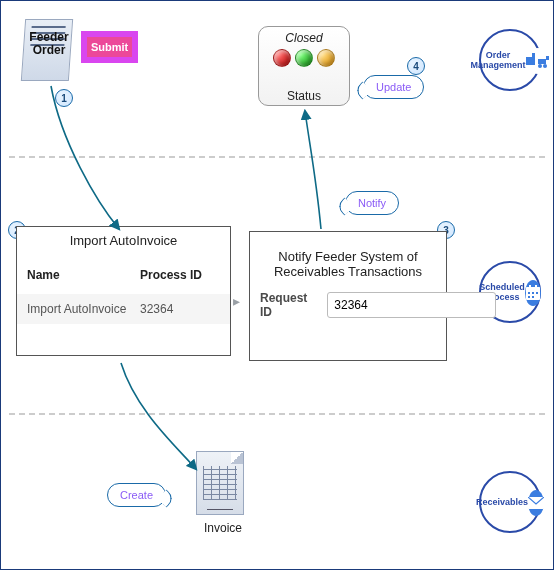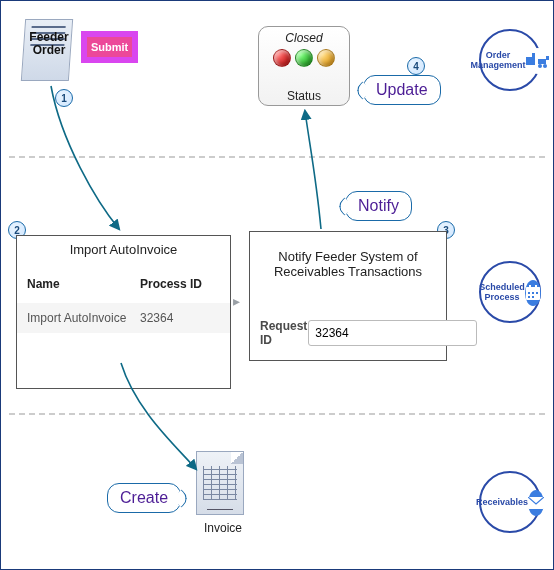--- a/index.html
+++ b/index.html
@@ -40,41 +40,41 @@
 .status-panel .slabel{font-size:12px;margin-top:18px}
 
 
 .step{position:absolute;width:18px;height:18px;border:1.5px solid #1a6aa8;border-radius:50%;background:radial-gradient(circle at 35% 35%,#e8f4ff,#cfe6ff);color:#1a4a7a;font-size:10px;font-weight:bold;display:flex;align-items:center;justify-content:center}
 .step1{left:54px;top:88px}
 .step2{left:7px;top:220px}
 .step3{left:436px;top:220px}
 .step4{left:406px;top:56px}
 
 
-.callout{position:absolute;border:1.5px solid #1a6aa8;border-radius:12px;background:#fff;padding:5px 12px;font-size:16px;color:#4c1d95}
+.callout{position:absolute;border:1.5px solid #1a6aa8;border-radius:12px;background:#fff;padding:5px 12px;font-size:11px;color:#8b5cf6}
 .co-update{left:362px;top:74px}
 .co-notify{left:344px;top:190px}
 .co-create{left:106px;top:482px}
 
 .callout::after{content:"";position:absolute;width:12px;height:12px;border-left:1.5px solid #1a6aa8;border-bottom:1.5px solid #1a6aa8;background:#fff;border-bottom-left-radius:10px}
 .co-update::after{left:-8px;top:8px;transform:rotate(45deg)}
 .co-notify::after{left:-8px;top:8px;transform:rotate(45deg)}
 .co-create::after{right:-8px;left:auto;top:8px;transform:rotate(-135deg)}
 
 
 .proc{position:absolute;border:1px solid #555;background:#fff}
-.proc1{left:15px;top:234px;width:215px;height:154px}
+.proc1{left:15px;top:225px;width:215px;height:130px}
 .proc2{left:248px;top:230px;width:198px;height:130px;padding:11px 10px}
 .proc .title{text-align:center;font-size:13px;padding:6px 6px 10px}
 .proc1 .row{display:flex;padding:4px 10px;align-items:center}
 .proc1 .hdr{font-weight:bold;margin-top:6px}
 .proc1 .row .c1{flex:1}
 .proc1 .row .c2{width:80px}
 .proc1 .data{color:#555;background:#f5f5f5;padding-top:8px;padding-bottom:8px;margin-top:8px}
-.proc2 .field{display:flex;align-items:center;gap:1px;margin-top:30px}
+.proc2 .field{display:flex;align-items:center;gap:20px;margin-top:2px}
 .proc2 .field label{font-weight:bold;color:#4a4a4a;font-size:12px}
 .proc2 .field input{flex:1;height:26px;border:1px solid #bbb;border-radius:3px;padding:0 6px;font-size:12px}
 
 
 .mini-arrow{position:absolute;left:232px;top:292px;color:#9aa0a6;font-size:14px}
 
 
 .invoice-doc{position:absolute;left:195px;top:450px;width:48px;height:64px;background:linear-gradient(180deg,#eef2f7,#d6dde8);border:1px solid #9aa8bf}
 .invoice-doc::before{content:"";position:absolute;top:0;right:0;width:12px;height:12px;background:linear-gradient(135deg,#fff 50%,#b9c3d4 50%)}
 .invoice-doc .grid{position:absolute;top:14px;left:6px;right:6px;bottom:14px;background:repeating-linear-gradient(0deg,#7a88a2 0 1px,transparent 1px 5px),repeating-linear-gradient(90deg,#7a88a2 0 1px,transparent 1px 8px)}

